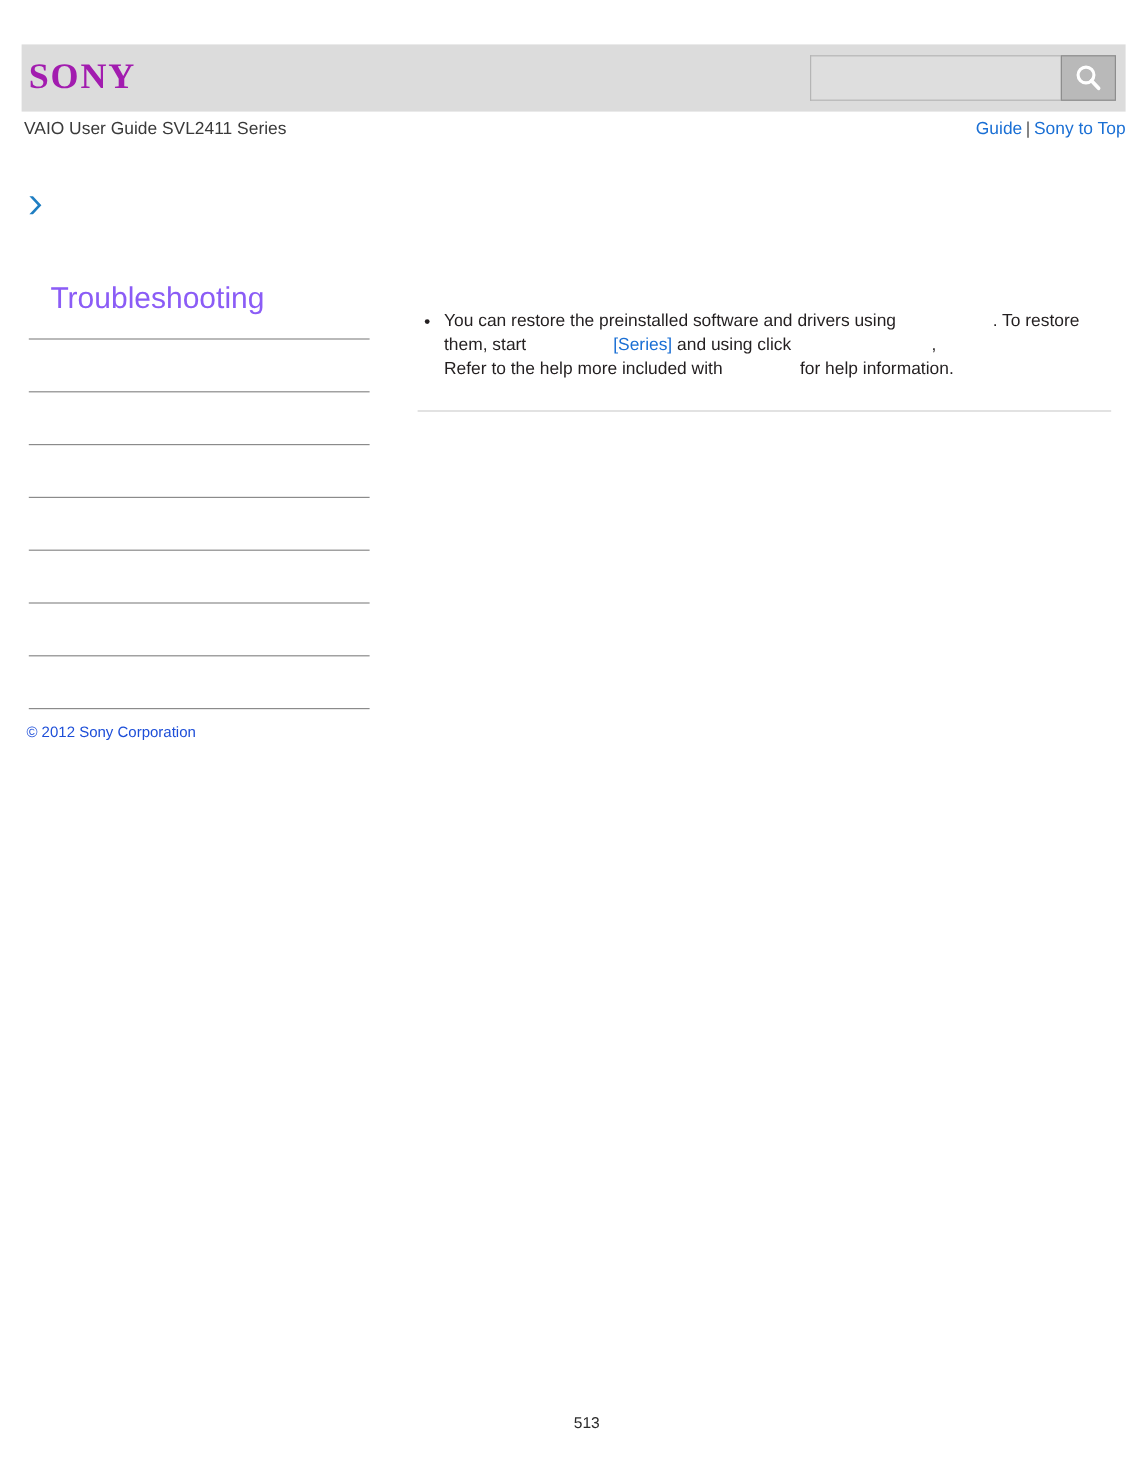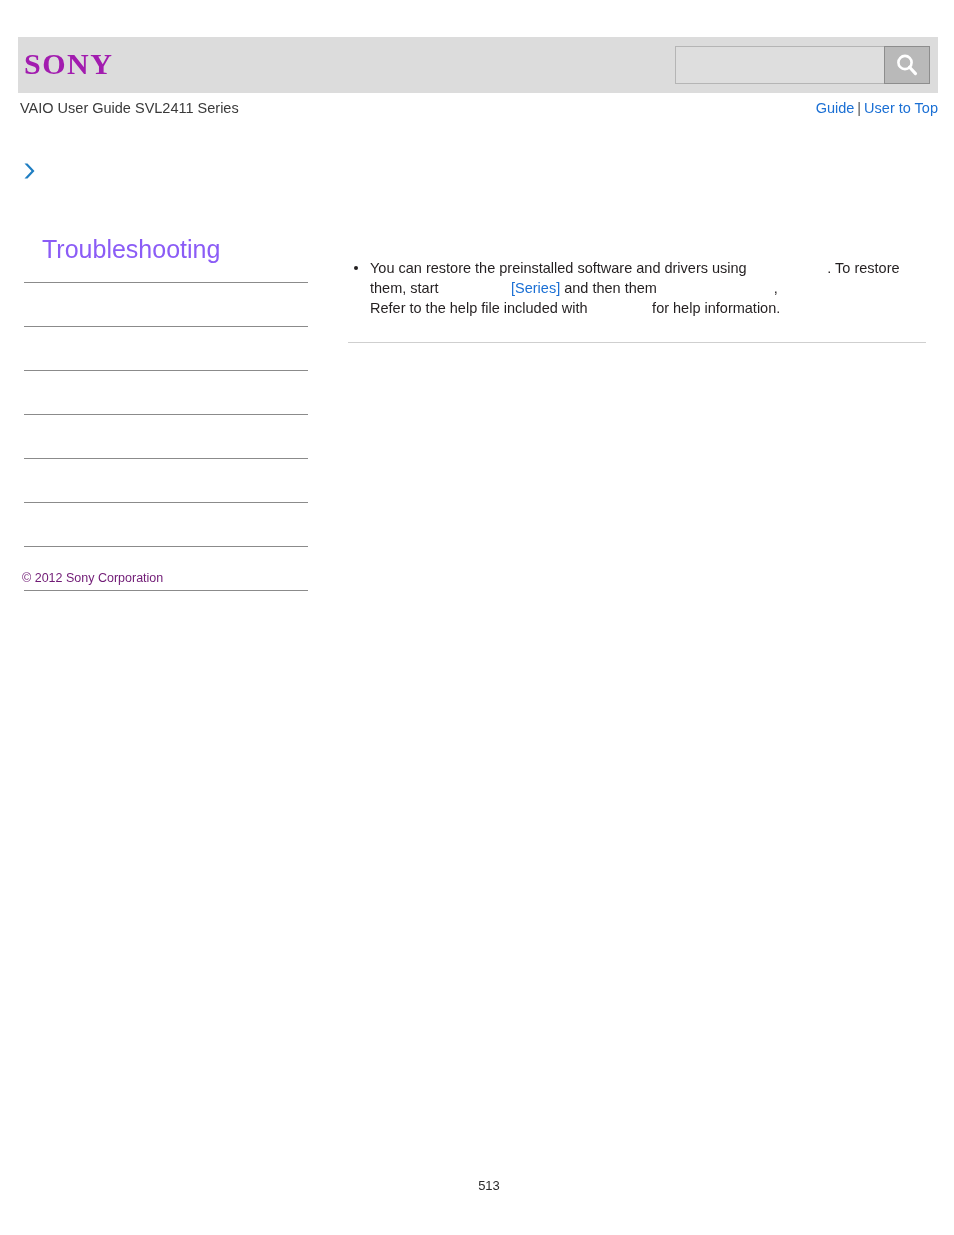--- a/index.html
+++ b/index.html
@@ -151,23 +151,23 @@
     font-size: 13.5px;
     color: #2b2b2b;
     cursor: pointer;
     white-space: nowrap;
     overflow: hidden;
   }
 
   .copyright {
     position: absolute;
     left: 22px;
-    top: 571px;
+    top: 603px;
     font-size: 12.5px;
-    color: #701a75;
+    color: #1d4ed8;
     white-space: nowrap;
   }
 
   
   .content {
     position: absolute;
     left: 348px;
     top: 258px;
     width: 578px;
   }
@@ -237,21 +237,21 @@
           <line x1="15.6" y1="15.2" x2="21.5" y2="21.6" stroke="#ffffff" stroke-width="3.1" stroke-linecap="round"></line>
         </svg>
       </span>
     </button>
   </div>
 </div>
 
 <div class="subheader">
   <div class="guide-title">VAIO User Guide SVL2411 Series</div>
   <div class="nav-links">
-    <a href="#">Guide</a><span class="nav-sep">|</span><a href="#">User to Top</a>
+    <a href="#">Guide</a><span class="nav-sep">|</span><a href="#">Sony to Top</a>
   </div>
 </div>
 
 <div class="crumb-row">
   <span class="chevron-icon">
     <svg width="18" height="20" viewBox="0 0 18 20" aria-hidden="true">
       <path d="M2.5 2.5 L9.5 10 L2.5 17.5 L5.5 17.5 L12.5 10 L5.5 2.5 Z" fill="#1f7ec2"></path>
     </svg>
   </span>
   <span class="crumb-text"></span>
@@ -284,22 +284,22 @@
   </div>
 </div>
 
 <div class="copyright">© 2012 Sony Corporation</div>
 
 <div class="content">
   <ul class="bullet-list">
     <li class="bullet-item">
       <div class="content-line"><span>You can restore the preinstalled software and drivers using</span><span class="blank-token">                    </span><span>. To restore</span></div>
 
-      <div class="content-line"><span>them, start</span><span class="blank-token">                  </span><a href="#" class="link-inline">[Series]</a><span> and then them</span><span class="blank-token">                             </span><span>,</span></div>
-
-
-      <div class="content-line"><span>Refer to the help file included with</span><span class="blank-token">                </span><span>for help information.</span></div>
+      <div class="content-line"><span>them, start</span><span class="blank-token">                  </span><a href="#" class="link-inline">[Series]</a><span> and using click</span><span class="blank-token">                             </span><span>,</span></div>
+
+
+      <div class="content-line"><span>Refer to the help more included with</span><span class="blank-token">                </span><span>for help information.</span></div>
     </li>
   </ul>
   <hr class="content-rule">
 </div>
 
 <div class="page-number">513</div>
 
 </body></html>

